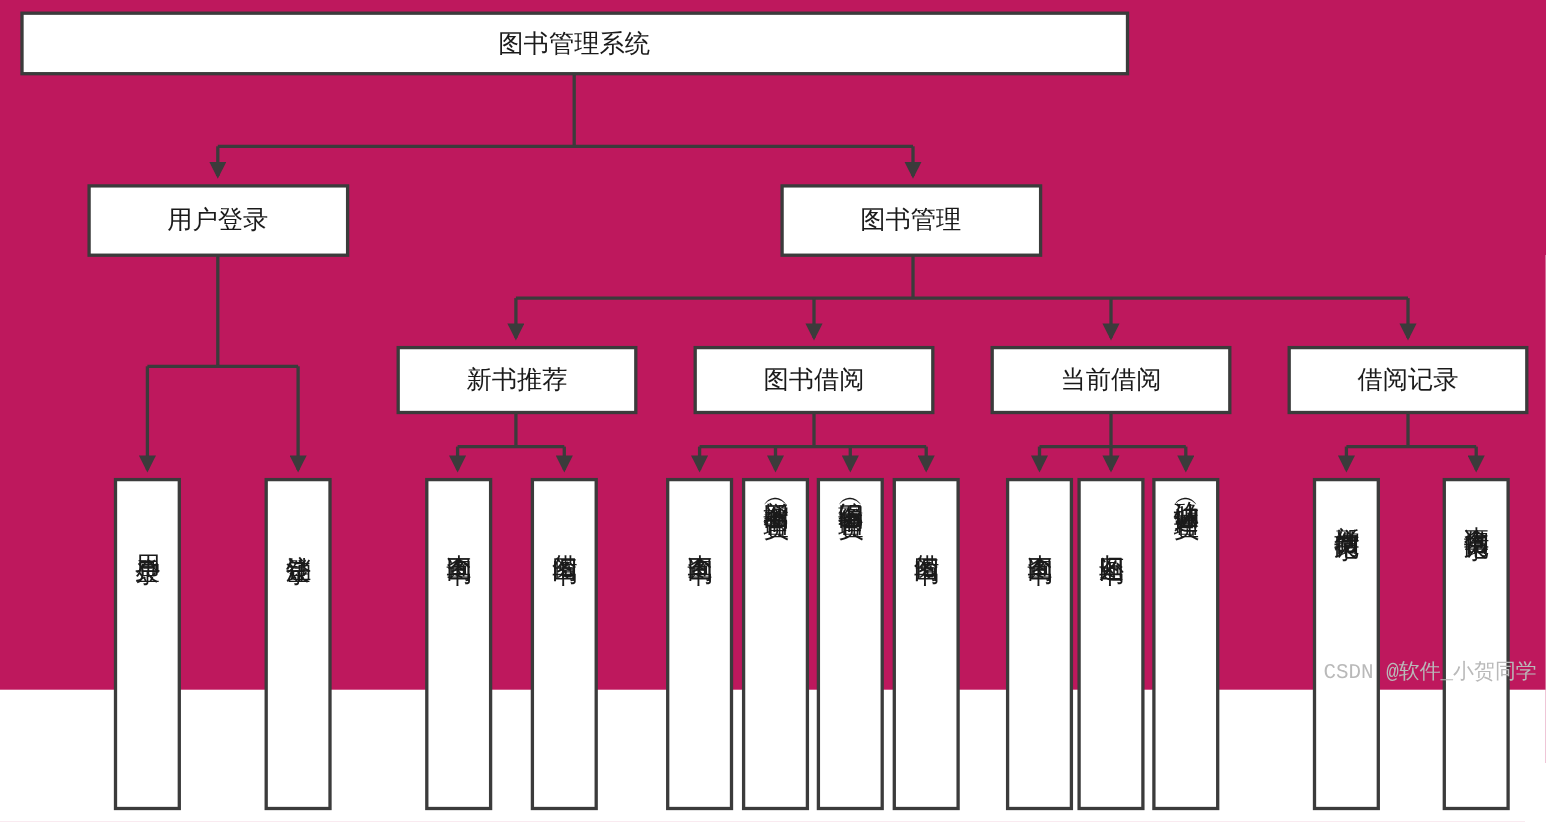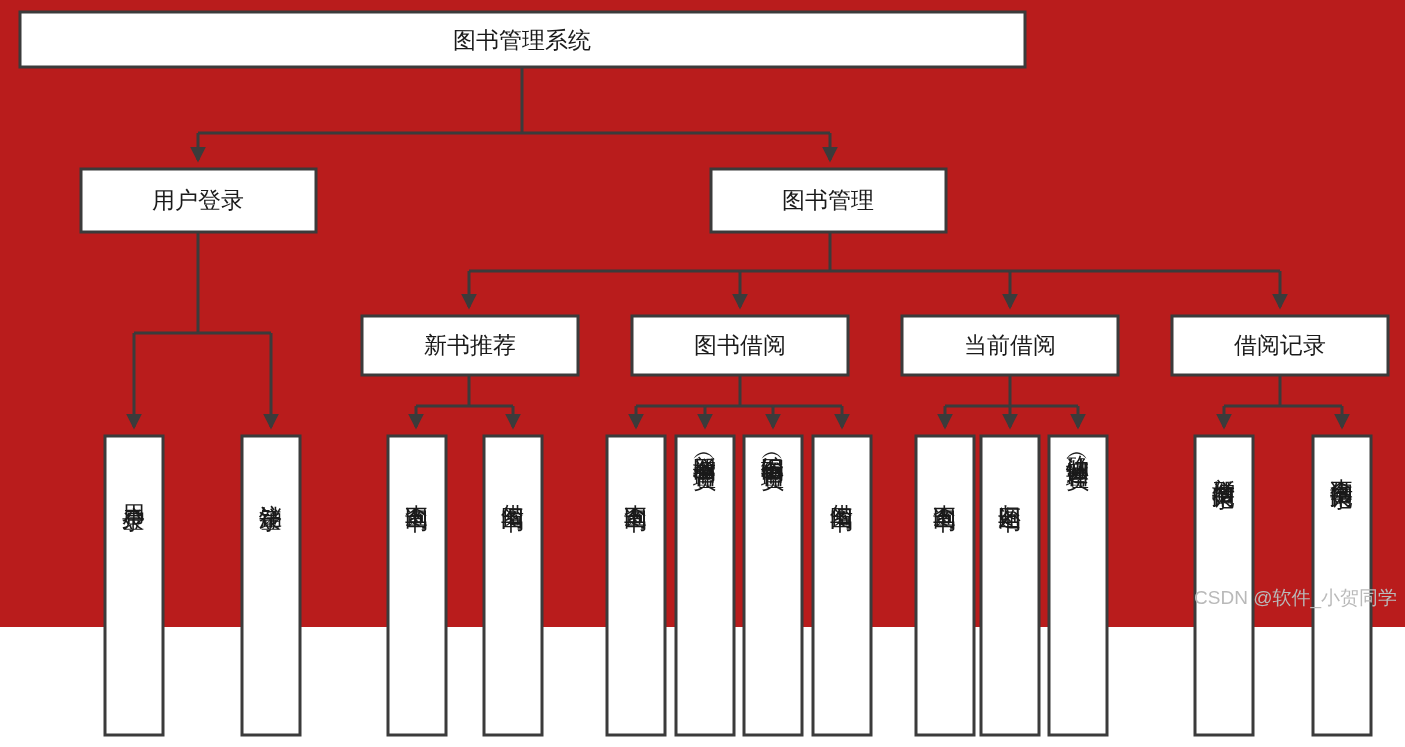--- a/index.html
+++ b/index.html
@@ -10,21 +10,21 @@
   body {
     width: 1405px;
     height: 747px;
     overflow: hidden;
     font-family: "DejaVu Sans", "Liberation Sans", sans-serif;
   }
   #diagram-root {
     position: relative;
     width: 1405px;
     height: 627px;
-    background: #b91c1c;
+    background: #be185d;
   }
   svg.diagram {
     display: block;
     width: 1405px;
     height: 747px;
   }
   .node-rect {
     fill: #ffffff;
     stroke: #3b3b3b;
     stroke-width: 3;
@@ -50,22 +50,22 @@
     stroke-width: 3;
     fill: none;
   }
   .arrow-head {
     fill: #3b3b3b;
     stroke: none;
   }
   .watermark {
     position: absolute;
     right: 8px;
-    bottom: 16px;
-    font-family: Liberation Sans, sans-serif;
+    bottom: 4px;
+    font-family: Liberation Mono, monospace;
     font-size: 19px;
     color: #b9b9b9;
     white-space: nowrap;
     pointer-events: none;
   }
 </style>
 </head>
 <body>
 
 <div id="diagram-root">

